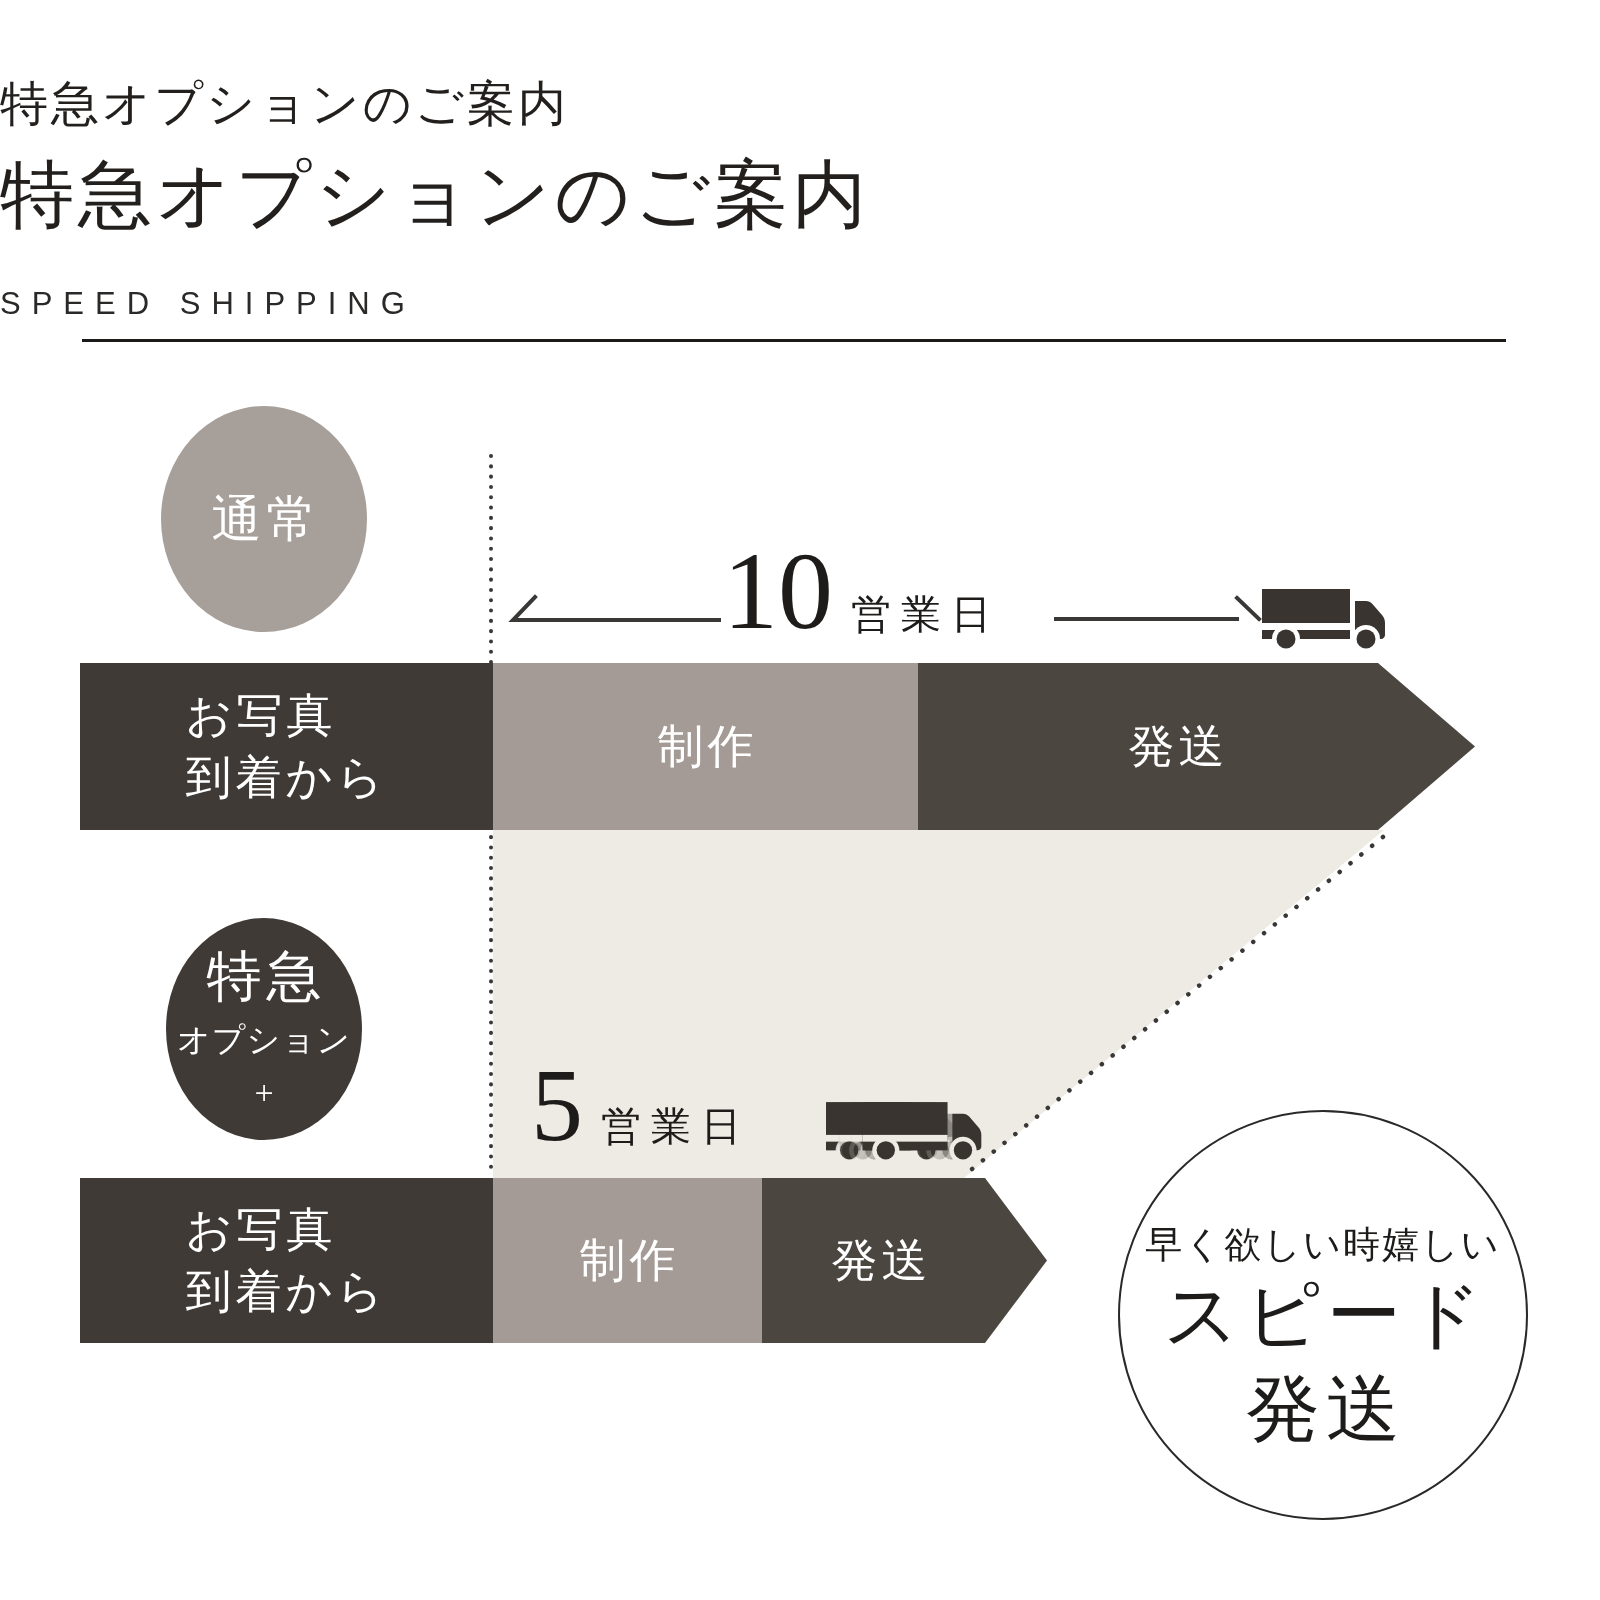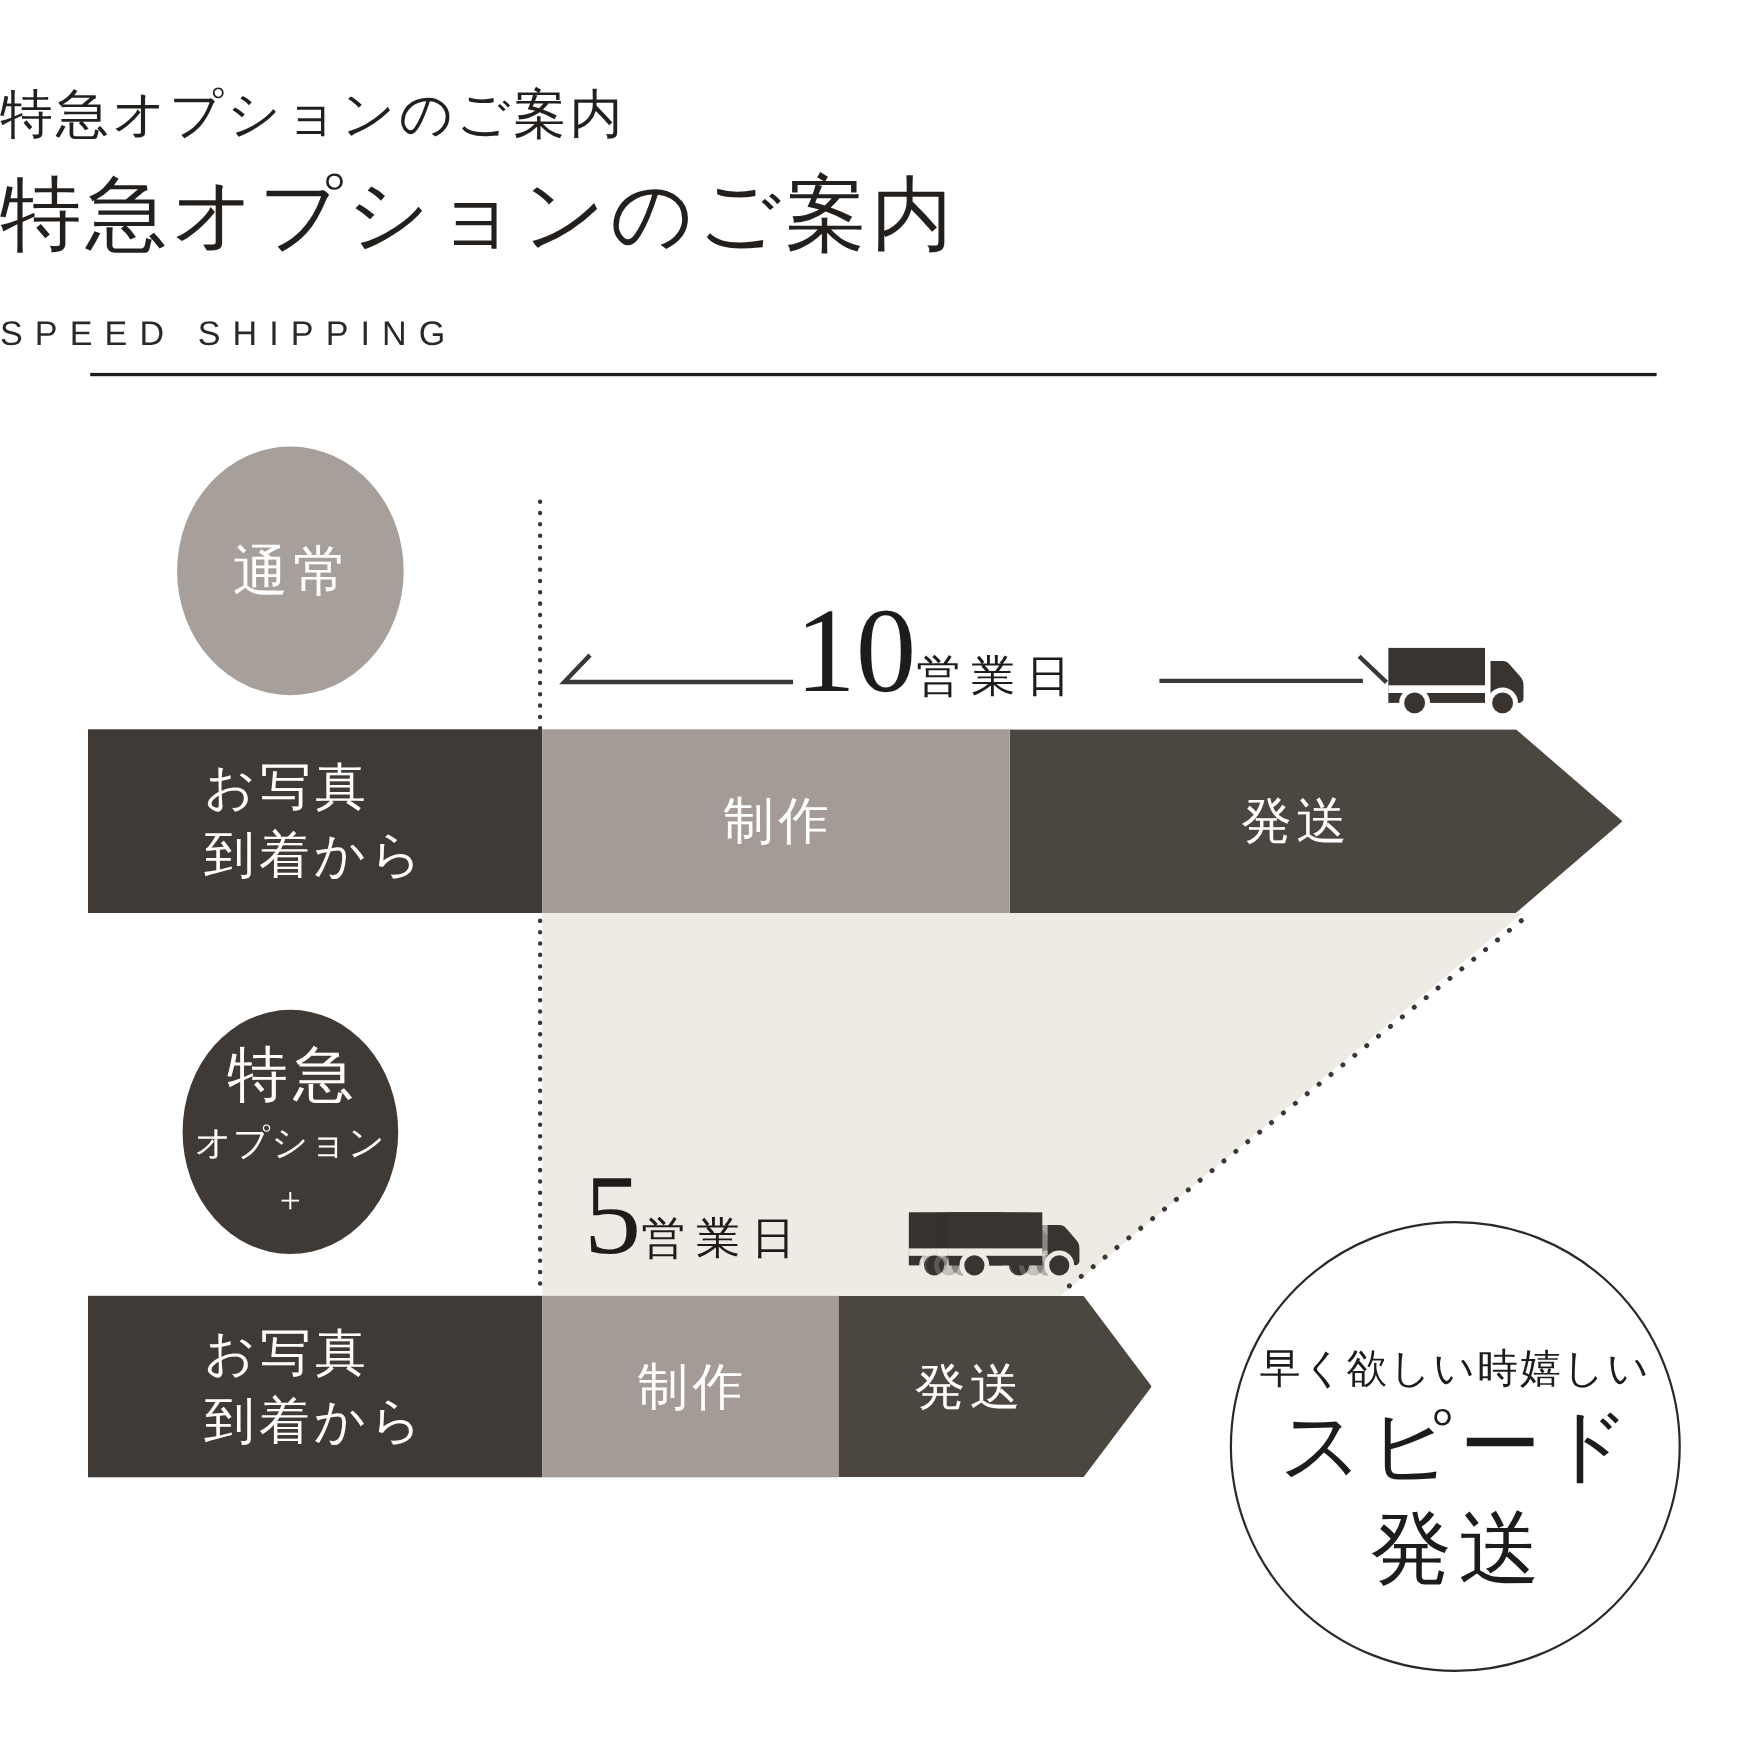--- a/index.html
+++ b/index.html
@@ -27,21 +27,21 @@
   .circle-normal{left:161px;top:406px;width:206px;height:226px;border-radius:50%;
     background:var(--normal-circle);display:flex;align-items:center;justify-content:center;
     color:#fff;font-size:50px;letter-spacing:5px;text-indent:5px;text-align:center;}
   .circle-express{left:166px;top:918px;width:196px;height:222px;border-radius:50%;
     background:var(--bar-dark);color:#fff;display:flex;flex-direction:column;align-items:center;
     padding-top:26px;box-sizing:border-box;text-align:right;}
   .circle-express .l1{font-size:55px;line-height:66px;letter-spacing:5px;text-indent:5px;}
   .circle-express .l2{font-size:33px;line-height:60px;letter-spacing:1px;}
   .circle-express .l3{font-size:34px;line-height:46px;}
   
-  .duration{display:flex;align-items:baseline;color:#1e1c1a;}
+  .duration{display:flex;align-items:baseline;gap:18px;color:#1e1c1a;}
   .duration .num{font-size:110px;line-height:1;}
   .duration .unit{font-size:40px;line-height:1;letter-spacing:10px;}
   .dur-10{left:723px;top:536px;}
   .dur-5{left:531px;top:1053px;}
   .dur-5 .num{font-size:104px;}
   
   .seg{display:flex;align-items:center;justify-content:center;color:#fff;box-sizing:border-box;}
   .seg .two-line{text-align:left;font-size:46px;line-height:62px;letter-spacing:4px;}
   .step-txt{font-size:46px;letter-spacing:4px;text-indent:4px;}
   .b1{top:663px;height:167px;}

